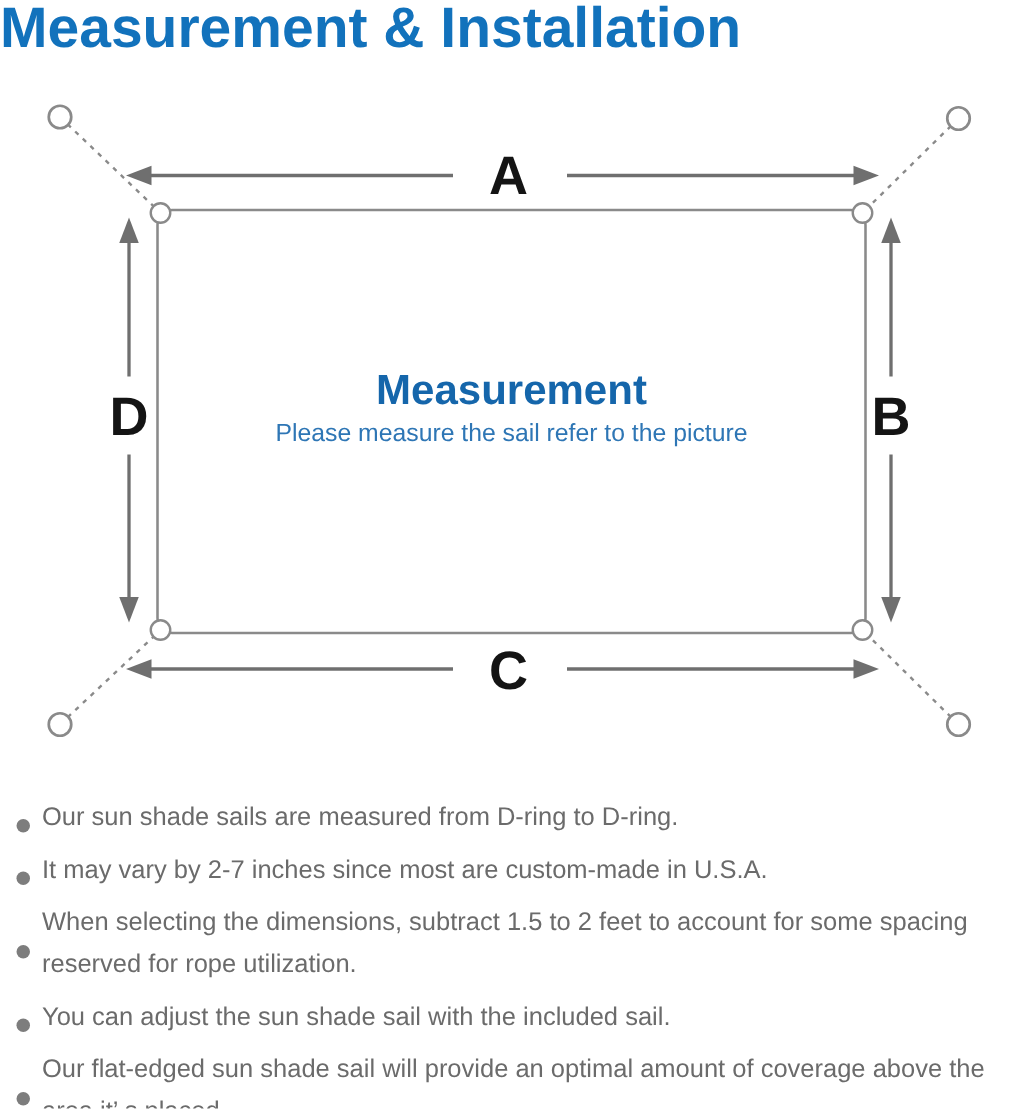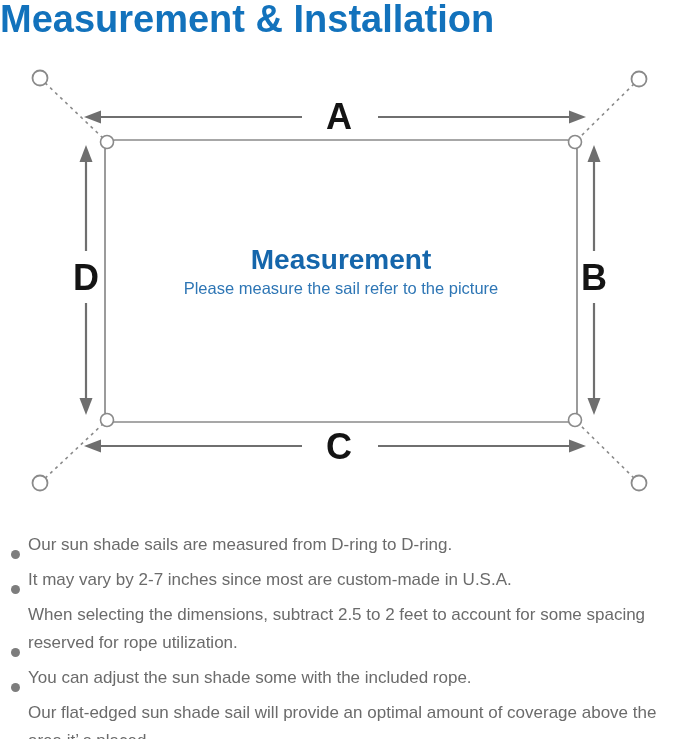--- a/index.html
+++ b/index.html
@@ -31,21 +31,21 @@
     display: block;
     margin-top: 17px;
   }
   ul.notes {
     list-style: none;
     margin: 16px 0 0 0;
     padding: 0 2px 0 11px;
   }
   ul.notes li {
     display: flex;
-    align-items: flex-end;
+    align-items: center;
     margin-bottom: 7px;
     color: #6b6b6b;
     font-size: 17px;
     line-height: 28px;
     max-width: 660px;
   }
   ul.notes li .dot {
     flex: 0 0 auto;
     width: 9px;
     height: 9px;
@@ -129,25 +129,25 @@
     <li>
       <span class="dot"></span>
       <span class="txt">Our sun shade sails are measured from D-ring to D-ring.</span>
     </li>
     <li>
       <span class="dot"></span>
       <span class="txt">It may vary by 2-7 inches since most are custom-made in U.S.A.</span>
     </li>
     <li>
       <span class="dot"></span>
-      <span class="txt">When selecting the dimensions, subtract 2.5 to 2 feet to account for some spacing reserved for rope utilization.</span>
+      <span class="txt">When selecting the dimensions, subtract 1.5 to 2 feet to account for some spacing reserved for rope utilization.</span>
     </li>
     <li>
       <span class="dot"></span>
-      <span class="txt">You can adjust the sun shade some with the included rope.</span>
+      <span class="txt">You can adjust the sun shade sail with the included sail.</span>
     </li>
     <li>
       <span class="dot"></span>
       <span class="txt">Our flat-edged sun shade sail will provide an optimal amount of coverage above the area it’ s placed.</span>
     </li>
   </ul>
 
 </div>
 
 </body></html>

